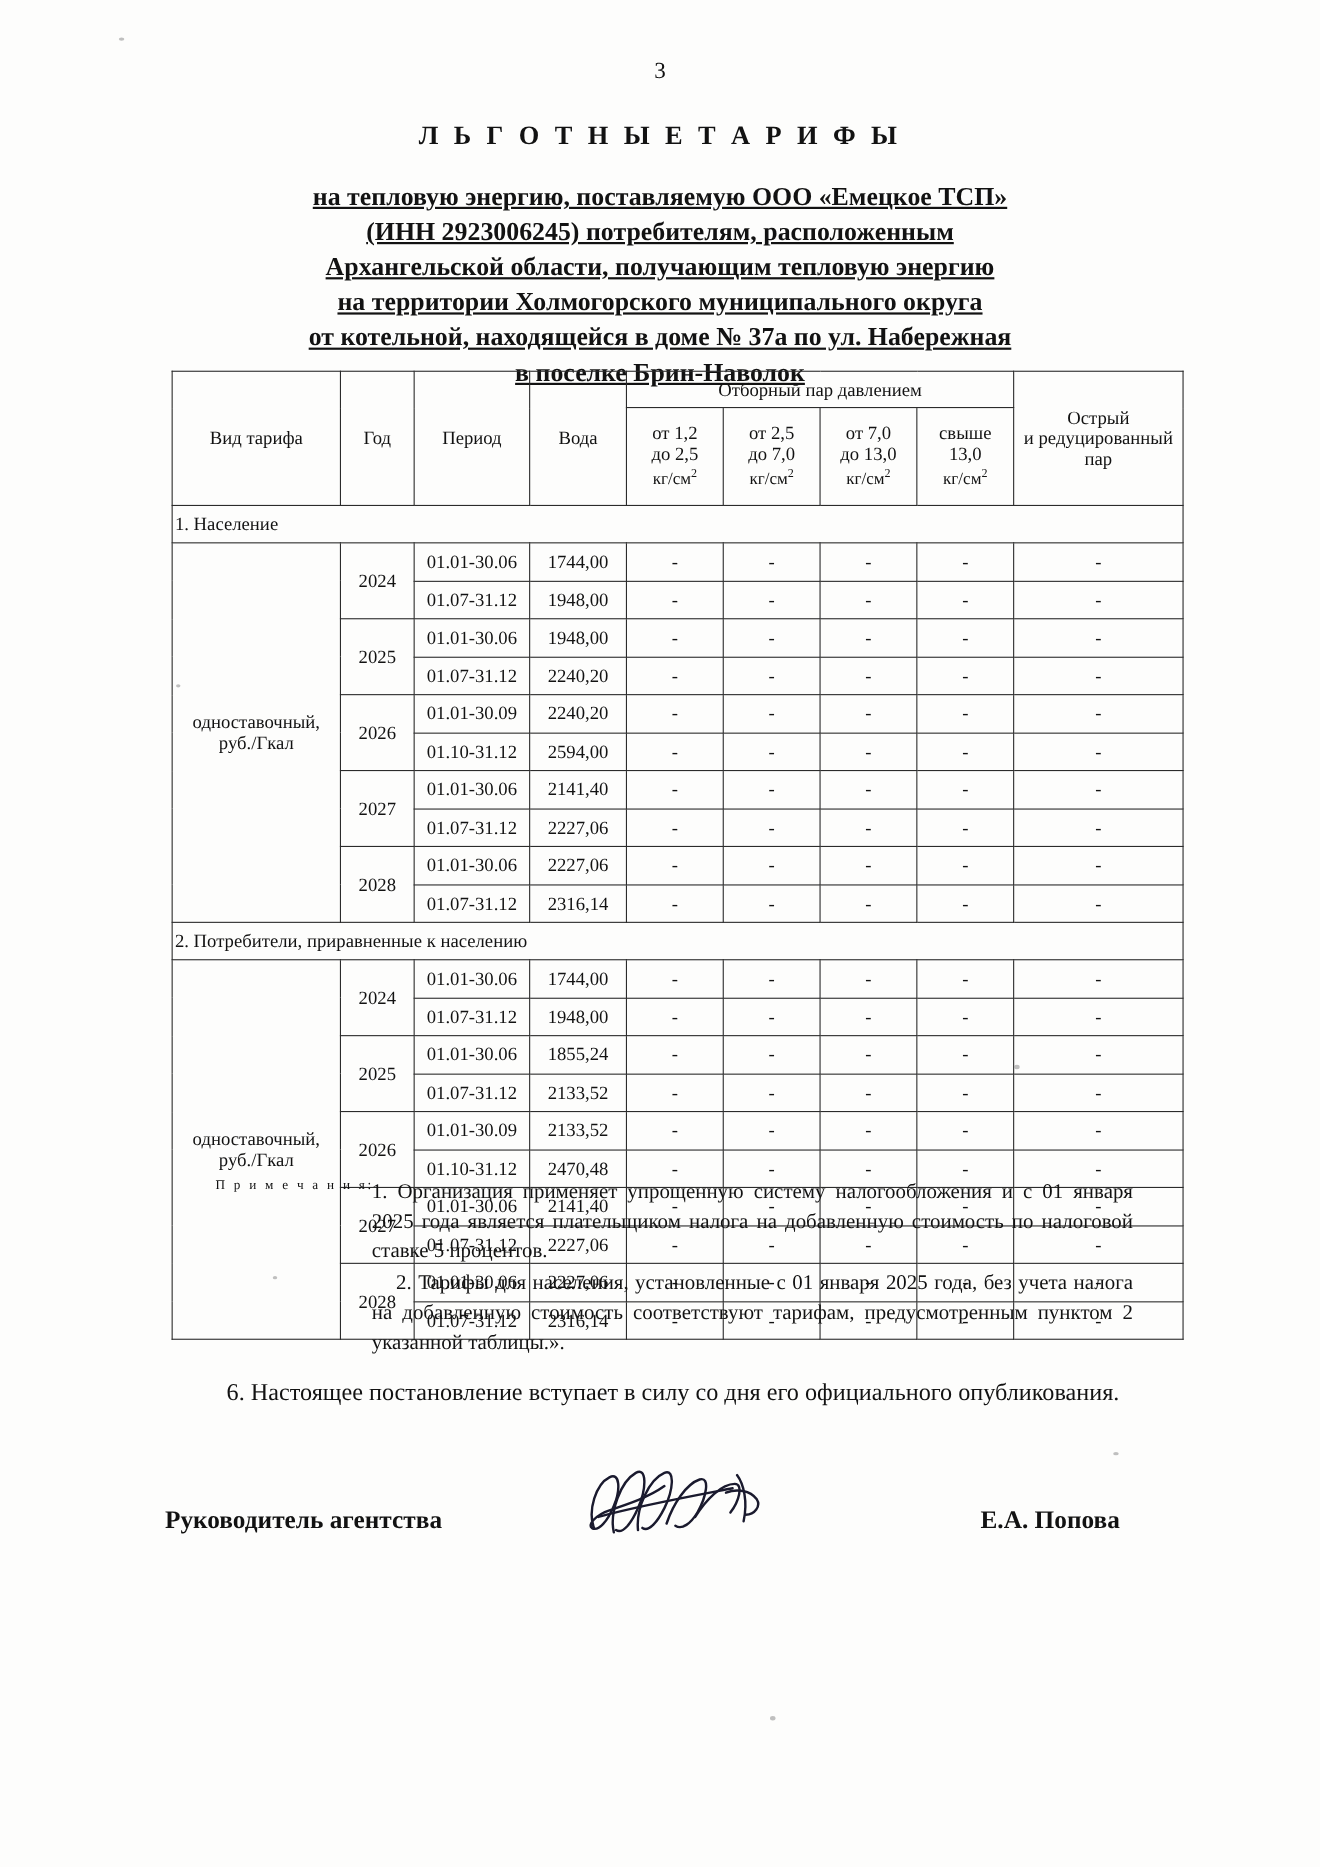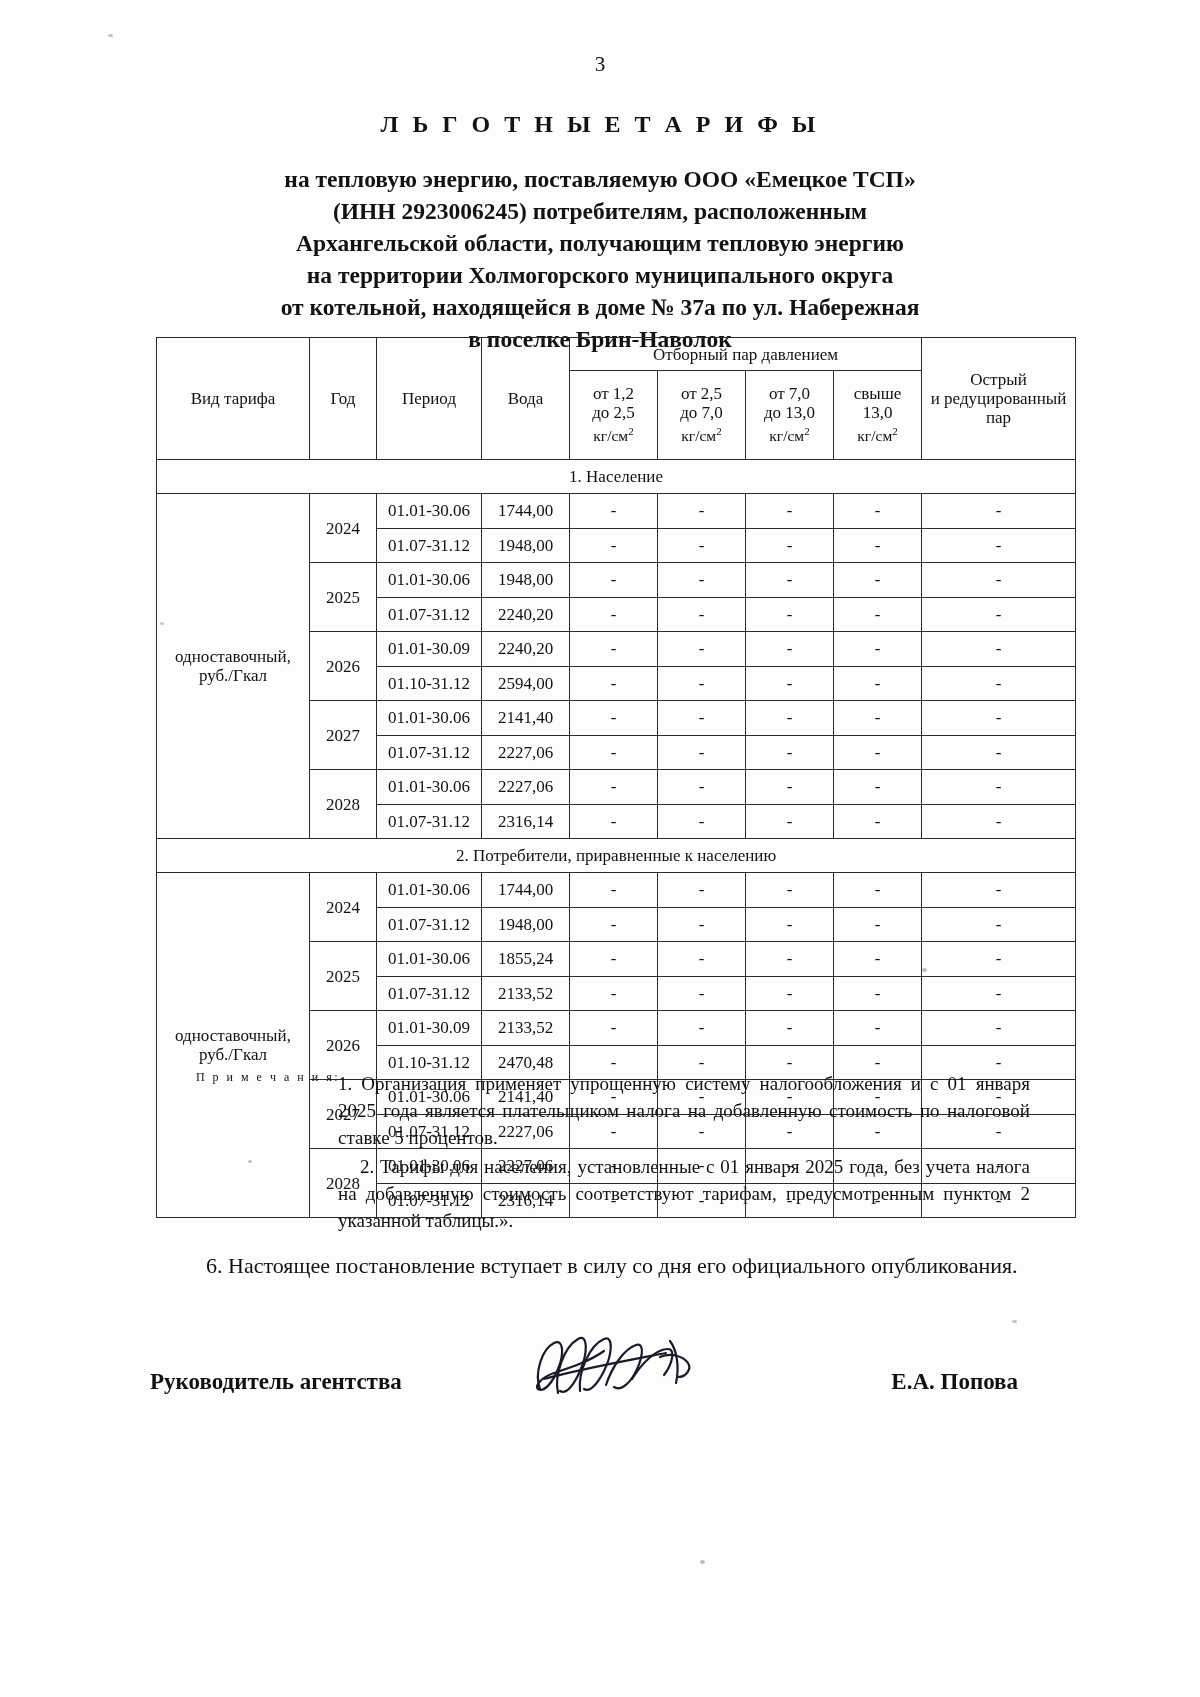--- a/index.html
+++ b/index.html
@@ -38,21 +38,21 @@
     font-weight: bold;
     font-size: 23.5px;
     line-height: 32px;
   }
   .doc-heading .spaced {
     letter-spacing: 4px;
     font-size: 24px;
     display: block;
     margin-bottom: 23px;
   }
-  .doc-heading .ln { display: block; }
+  .doc-heading .ln { display: block; text-decoration: underline; }
 
   
   .tariff-table {
     position: absolute;
     top: 337px;
     left: 156px;
     width: 868px;
     border-collapse: collapse;
     font-size: 17px;
     table-layout: fixed;
@@ -71,21 +71,21 @@
   }
   .hdr-tall { height: 112px; }
   .hdr-group { height: 28px; }
   .hdr-sub { height: 84px; font-size: 16.5px; line-height: 21px; }
   .hdr-sub .u { display: block; font-size: 15.5px; }
   .hdr-sub sup { font-size: 11px; vertical-align: super; }
 
   .section-row td {
     height: 29px;
     font-size: 17px;
-    text-align: center;
+    text-align: left;
   }
   .data-row td { height: 29.5px; }
   .col-type { width: 153px; }
   .col-year { width: 67px; }
   .col-period { width: 105px; }
   .col-water { width: 88px; }
   .col-steam { width: 88px; }
   .col-sharp { width: 154px; }
   .type-cell { line-height: 24px; }
   .notes-label {

